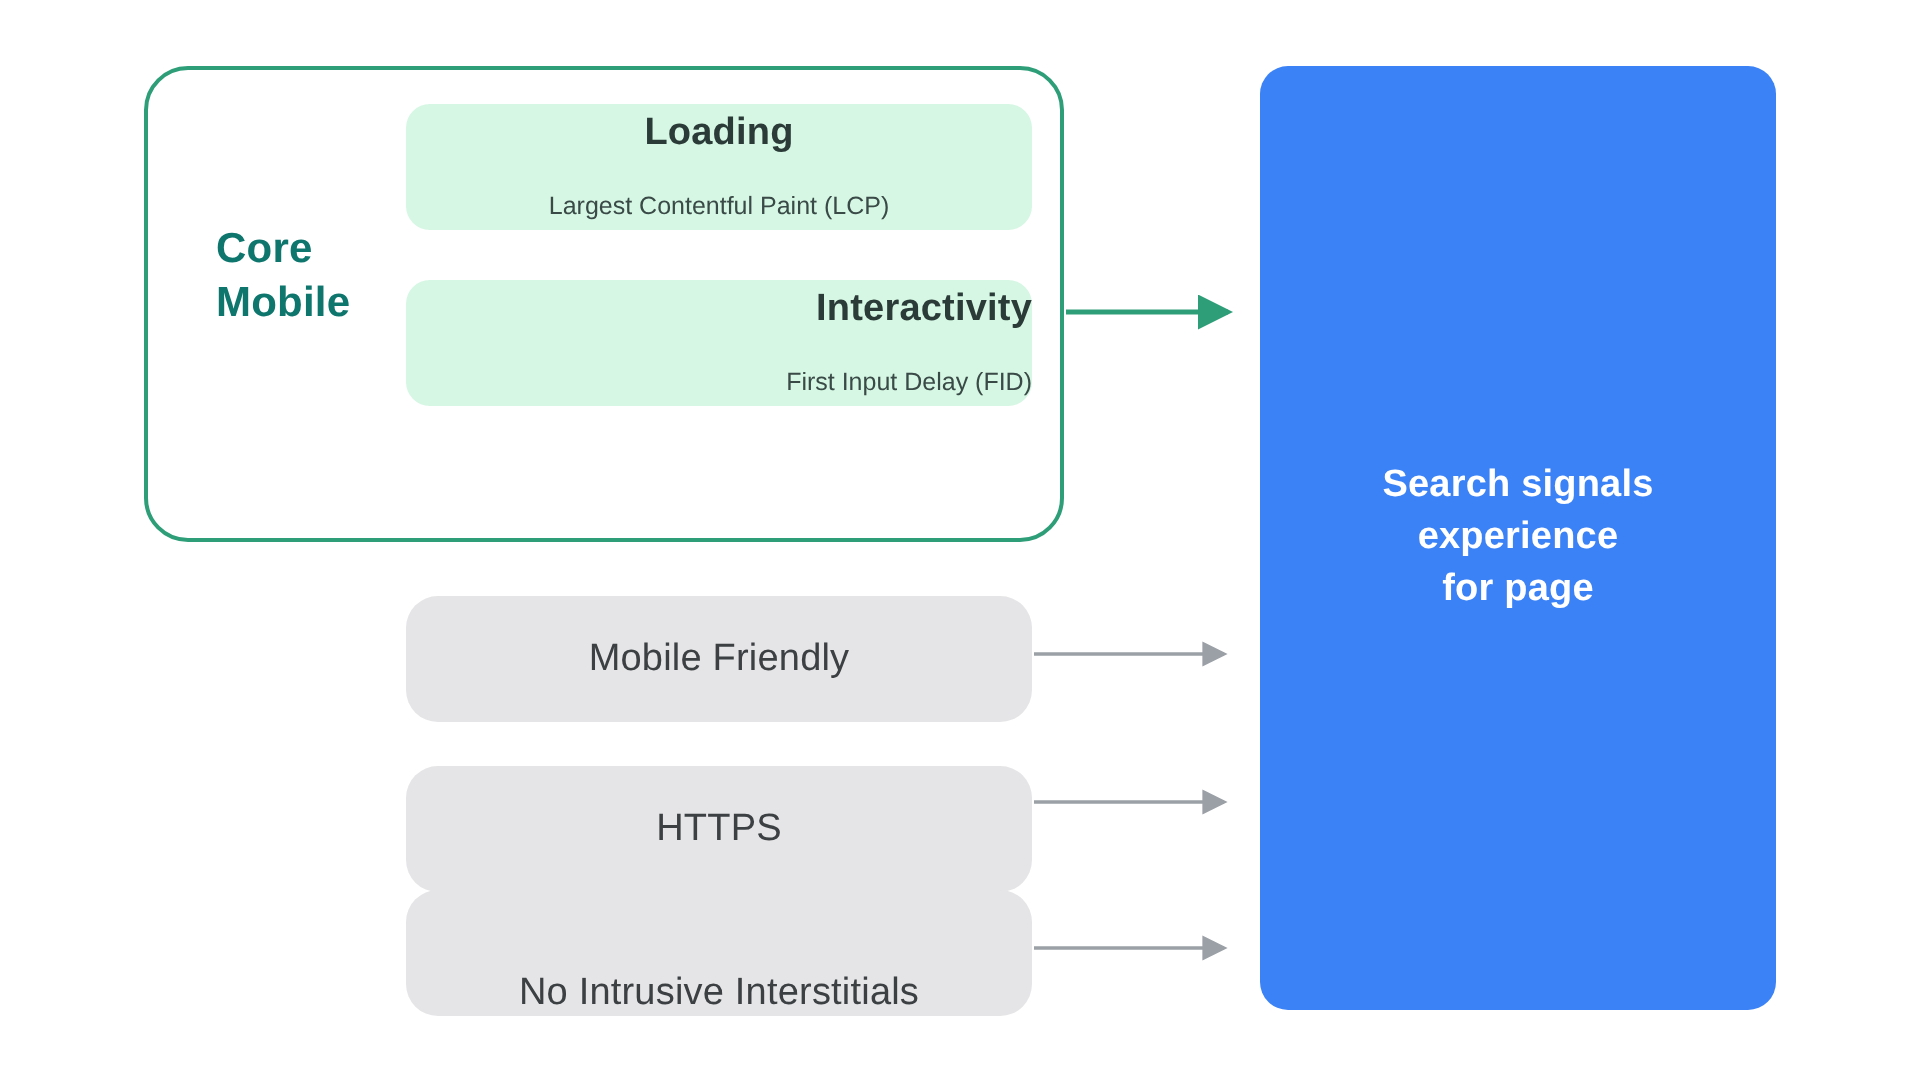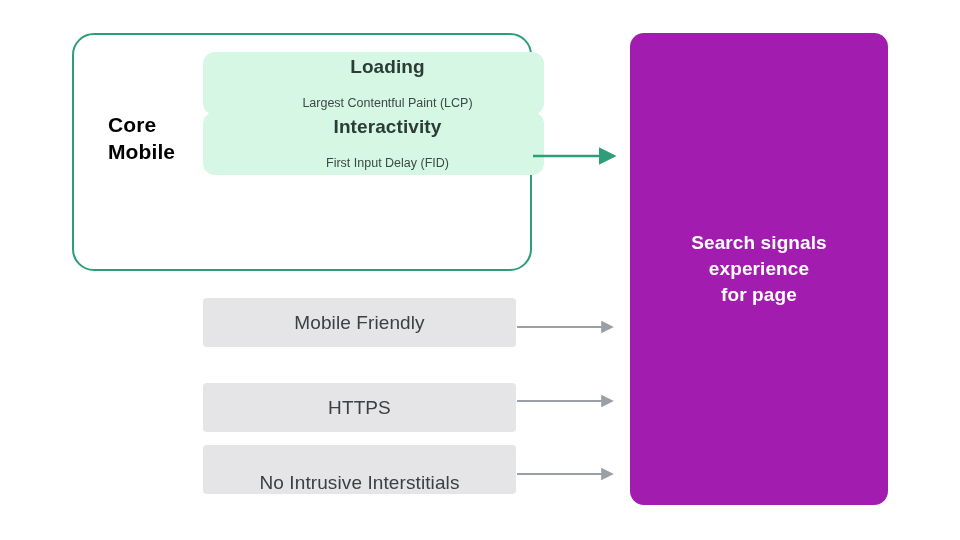--- a/index.html
+++ b/index.html
@@ -34,43 +34,42 @@
     border: 2px solid #2e9e78;
     border-radius: 22px;
     background: #ffffff;
   }
 
   .cwv-label {
     position: absolute;
     left: 34px;          
     top: 76px;           
     width: 84px;
-    color: #000000;
+    color: #0f766e;
     font-size: 21px;
     font-weight: bold;
     line-height: 27px;
     letter-spacing: 0.1px;
   }
 
   
   .metric-card {
     position: absolute;
     left: 203px;
     width: 313px;   
     height: 63px;
     background: #d5f7e3;
     border-radius: 12px;
     display: flex;
     flex-direction: column;
     align-items: center;
     justify-content: center;
-    padding-left: 28px;
   }
   .metric-card.m1 { top: 52px; }
-  .metric-card.m2 { top: 112px; }
+  .metric-card.m2 { top: 140px; align-items: flex-end; }
   .metric-card.m3 { top: 199px; }
 
   .metric-title {
     color: #2b3b38;
     font-size: 19px;
     font-weight: bold;
     line-height: 23px;
     letter-spacing: 0.1px;
   }
   .metric-sub {
@@ -79,23 +78,23 @@
     font-weight: normal;
     line-height: 18px;
     margin-top: 16px;
   }
 
   
   .gray-card {
     position: absolute;
     left: 203px;
     width: 313px;
-    height: 49px;
+    height: 63px;
     background: #e5e5e7;
-    border-radius: 4px;
+    border-radius: 16px;
     display: flex;
     align-items: center;
     justify-content: center;
   }
   .gray-card.g1 { top: 298px; }
   .gray-card.g2 { top: 371px; margin-top: 12px; }
   .gray-card.g3 { top: 445px; align-items: flex-end; }
 
   .gray-label {
     color: #3c4043;
@@ -104,21 +103,21 @@
     letter-spacing: 0.1px;
   }
 
   
   .blue-box {
     position: absolute;
     left: 630px;
     top: 33px;
     width: 258px;   
     height: 472px;  
-    background: #a21caf;
+    background: #3b82f6;
     border-radius: 14px;
     display: flex;
     align-items: center;
     justify-content: center;
   }
   .blue-text {
     color: #ffffff;
     font-size: 19px;
     font-weight: bold;
     line-height: 26px;

